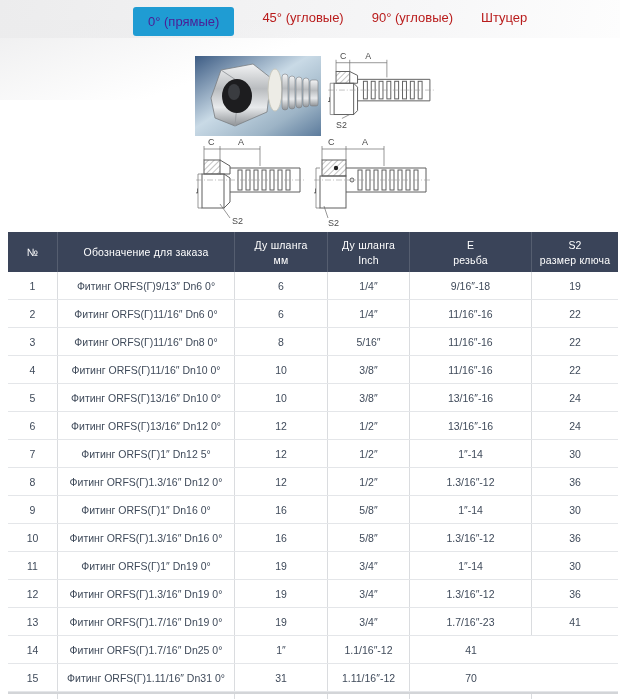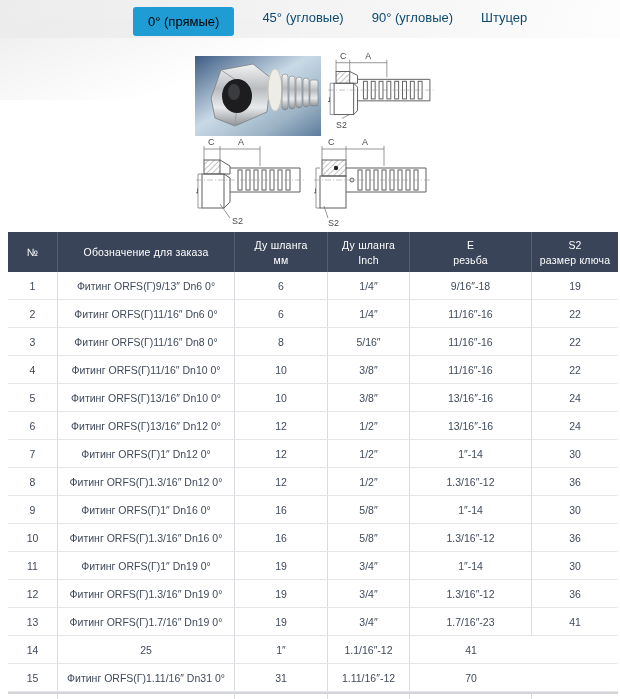--- a/index.html
+++ b/index.html
@@ -19,25 +19,25 @@
     content:"";position:absolute;left:0;top:20px;width:300px;height:80px;
     background:linear-gradient(160deg,rgba(236,236,237,.9) 0%,rgba(255,255,255,0) 70%);
   }
 
   
   .tabbar{
     position:absolute;left:133px;top:2px;height:30px;
     display:flex;align-items:center;gap:28px;z-index:5;
   }
   .tab{
-    font-size:13px;color:#0c4a6e;cursor:pointer;white-space:nowrap;
+    font-size:13px;color:#b91c1c;cursor:pointer;white-space:nowrap;
     height:29px;line-height:29px;
   }
   .tab.active{
-    background:#1f9cd3;color:#000000;border-radius:3px;
+    background:#1f9cd3;color:#4c1d95;border-radius:3px;
     padding:0 15px;
     margin-top:8px;
   }
 
   
   .media{position:absolute;z-index:2;}
   #photo{left:195px;top:56px;width:126px;height:80px;}
   #drawing-1{left:328px;top:50px;width:108px;height:88px;}
   #drawing-2{left:196px;top:137px;width:110px;height:92px;}
   #drawing-3{left:314px;top:137px;width:120px;height:92px;}
@@ -308,21 +308,21 @@
       <div class="trow">
         <div class="tcell">6</div>
         <div class="tcell">Фитинг ORFS(Г)13/16″ Dn12 0°</div>
         <div class="tcell">12</div>
         <div class="tcell">1/2″</div>
         <div class="tcell">13/16″-16</div>
         <div class="tcell">24</div>
       </div>
       <div class="trow">
         <div class="tcell">7</div>
-        <div class="tcell">Фитинг ORFS(Г)1″ Dn12 0°</div>
+        <div class="tcell">Фитинг ORFS(Г)1″ Dn12 5°</div>
         <div class="tcell">12</div>
         <div class="tcell">1/2″</div>
         <div class="tcell">1″-14</div>
         <div class="tcell">30</div>
       </div>
       <div class="trow">
         <div class="tcell">8</div>
         <div class="tcell">Фитинг ORFS(Г)1.3/16″ Dn12 0°</div>
         <div class="tcell">12</div>
         <div class="tcell">1/2″</div>
@@ -364,21 +364,21 @@
       <div class="trow">
         <div class="tcell">13</div>
         <div class="tcell">Фитинг ORFS(Г)1.7/16″ Dn19 0°</div>
         <div class="tcell">19</div>
         <div class="tcell">3/4″</div>
         <div class="tcell">1.7/16″-23</div>
         <div class="tcell">41</div>
       </div>
       <div class="trow">
         <div class="tcell">14</div>
-        <div class="tcell">25</div>
+        <div class="tcell">Фитинг ORFS(Г)1.7/16″ Dn25 0°</div>
         <div class="tcell">1″</div>
         <div class="tcell">1.1/16″-12</div>
         <div class="tcell">41</div>
       </div>
       <div class="trow">
         <div class="tcell">15</div>
         <div class="tcell">Фитинг ORFS(Г)1.11/16″ Dn31 0°</div>
         <div class="tcell">31</div>
         <div class="tcell">1.11/16″-12</div>
         <div class="tcell">70</div>

